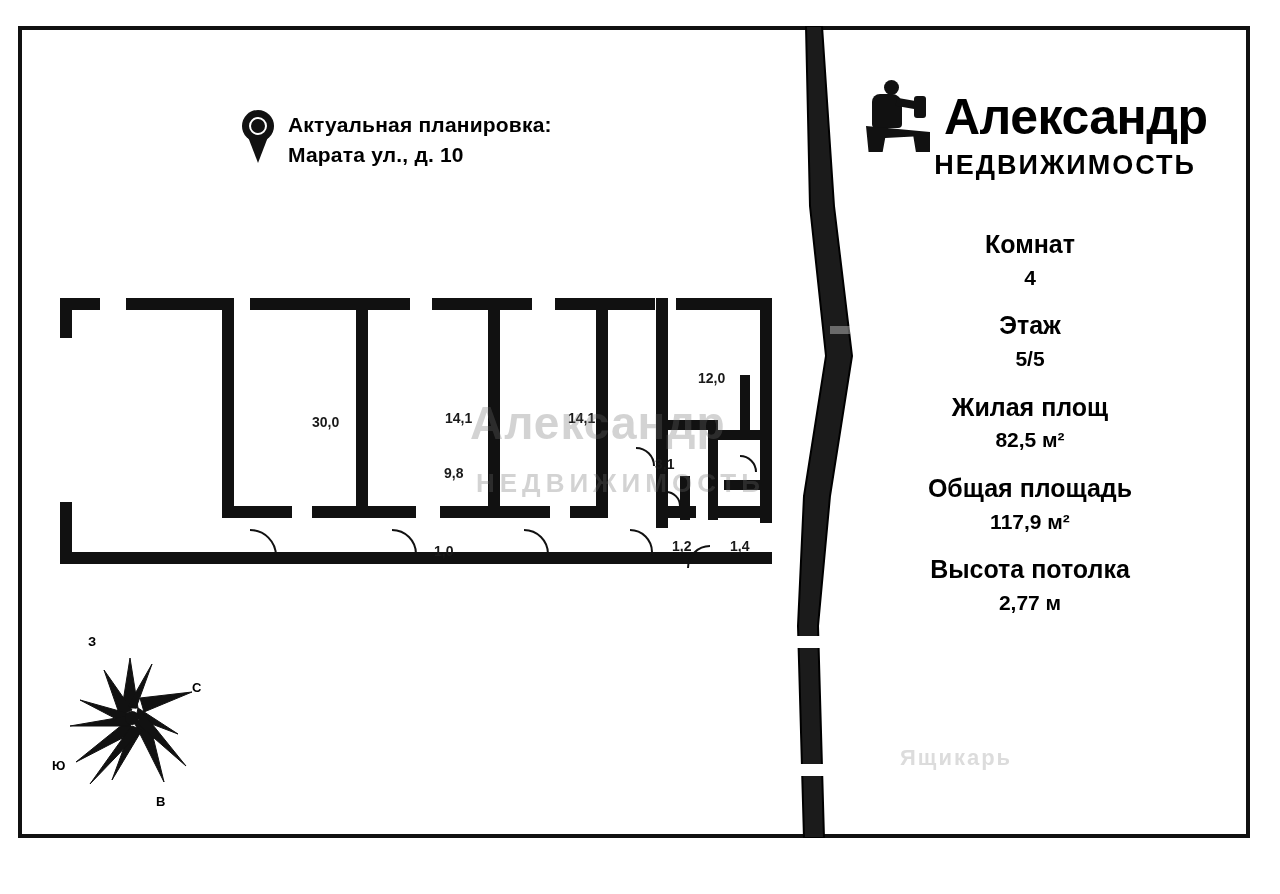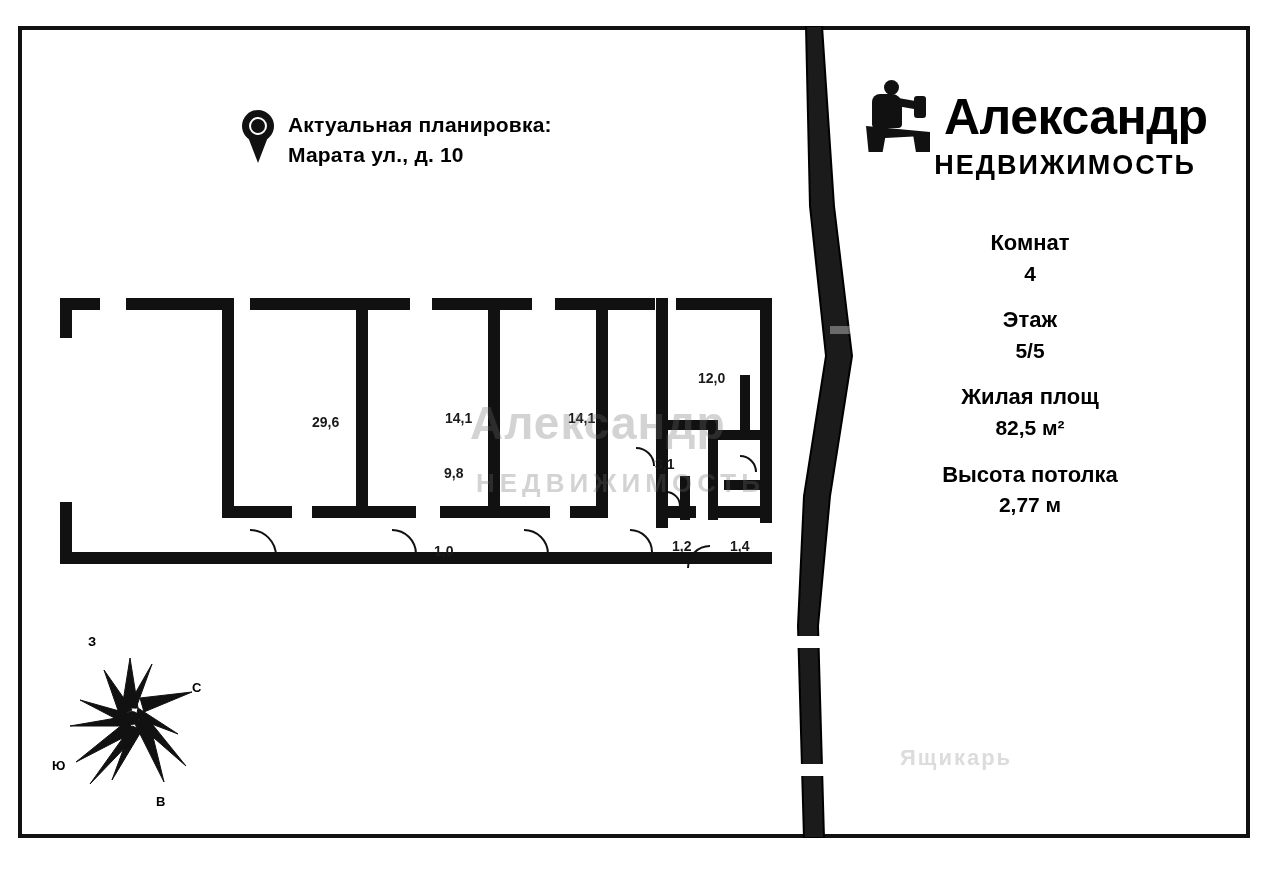--- a/index.html
+++ b/index.html
@@ -165,21 +165,21 @@
   
   #specs {
     position: absolute;
     left: 880px;
     top: 228px;
     width: 300px;
     text-align: center;
   }
   .spec { margin-bottom: 16px; }
   .spec-label {
-    font-size: 22px;
+    font-size: 25px;
     font-weight: bold;
     line-height: 1.35;
   }
   .spec-value {
     font-size: 21px;
     font-weight: bold;
     line-height: 1.5;
   }
 
   
@@ -292,20 +292,24 @@
       <div class="spec-label">Комнат</div>
       <div class="spec-value">4</div>
     </div>
     <div class="spec">
       <div class="spec-label">Этаж</div>
       <div class="spec-value">5/5</div>
     </div>
     <div class="spec">
       <div class="spec-label">Жилая площ</div>
       <div class="spec-value">82,5 м²</div>
+    </div>
+    <div class="spec">
+      <div class="spec-label">Общая площадь</div>
+      <div class="spec-value">117,9 м²</div>
     </div>
     <div class="spec">
       <div class="spec-label">Высота потолка</div>
       <div class="spec-value">2,77 м</div>
     </div>
   </div>
 
   <div id="road">
     <svg width="140" height="812" viewBox="0 0 140 812">
       <path d="M46,0 L62,0 L74,180 L92,330 L70,470 L58,600 L64,812 L44,812 L38,600 L44,470 L66,330 L50,180 Z" fill="#1b1b1b"></path>
@@ -364,21 +368,21 @@
         <path d="M352,250 A24,24 0 0 1 376,274"></path>
         <path d="M484,250 A24,24 0 0 1 508,274"></path>
         <path d="M590,250 A22,22 0 0 1 612,272"></path>
         <path d="M648,288 A22,22 0 0 1 670,266"></path>
         <path d="M596,168 A18,18 0 0 1 614,186"></path>
         <path d="M626,212 A14,14 0 0 1 640,226"></path>
         <path d="M700,176 A16,16 0 0 1 716,192"></path>
       </g>
     </svg>
 
-    <div class="room-label" style="left:272px; top:134px;">29,6</div>
+    <div class="room-label" style="left:272px; top:134px;">30,0</div>
     <div class="room-label" style="left:405px; top:130px;">14,1</div>
     <div class="room-label" style="left:528px; top:130px;">14,1</div>
     <div class="room-label" style="left:658px; top:90px;">12,0</div>
     <div class="room-label" style="left:394px; top:255px;margin-top:8px;">1,0</div>
     <div class="room-label" style="left:404px; top:185px;">9,8</div>
     <div class="room-label" style="left:608px; top:176px;margin-left:7px;">3,1</div>
     <div class="room-label" style="left:690px; top:258px;">1,4</div>
     <div class="room-label" style="left:632px; top:258px;">1,2</div>
   </div>
 

